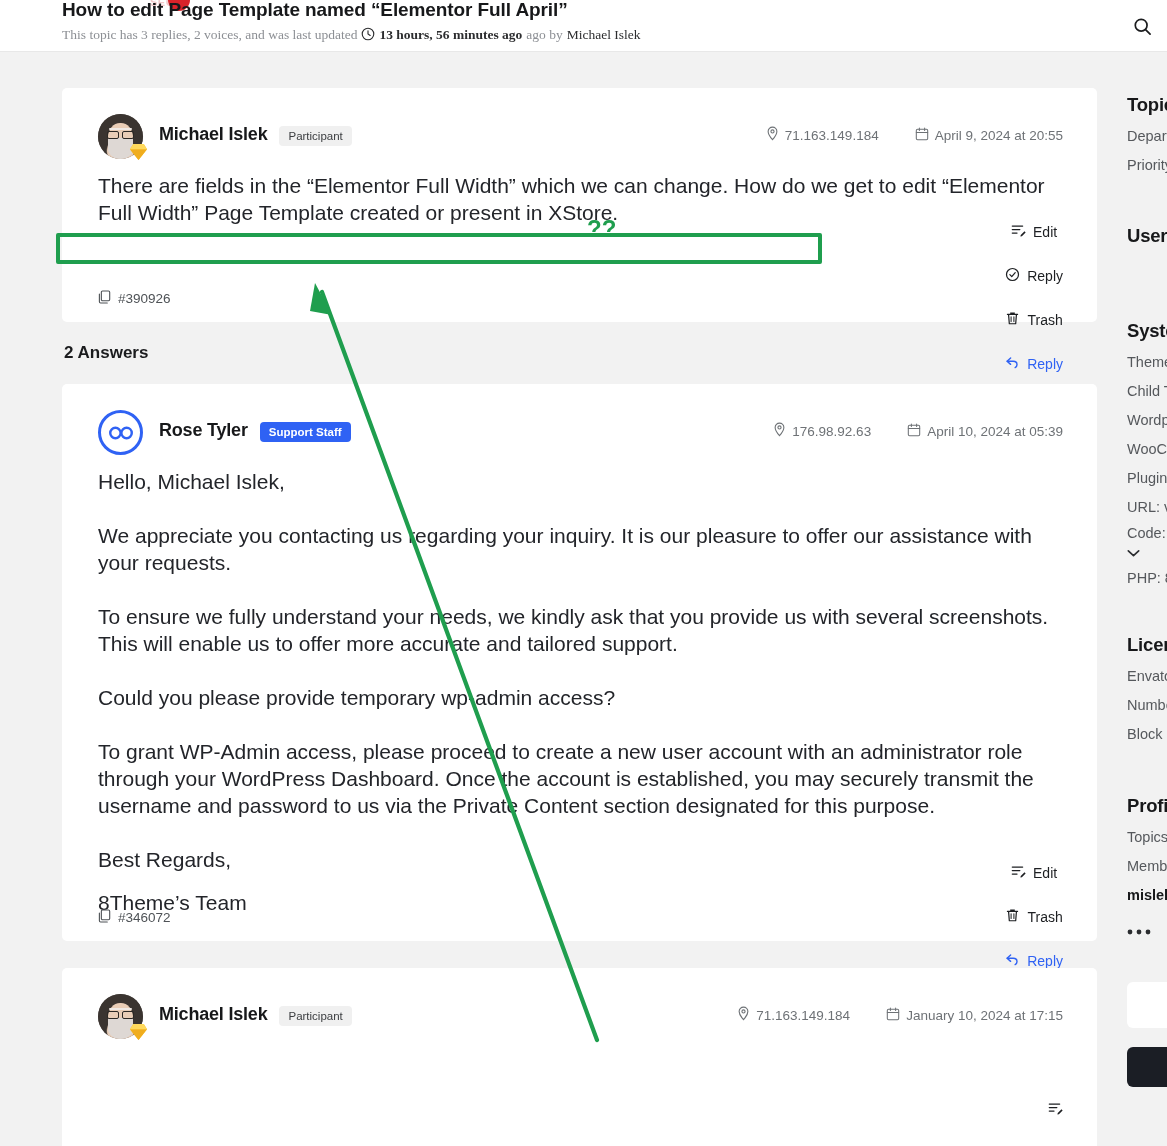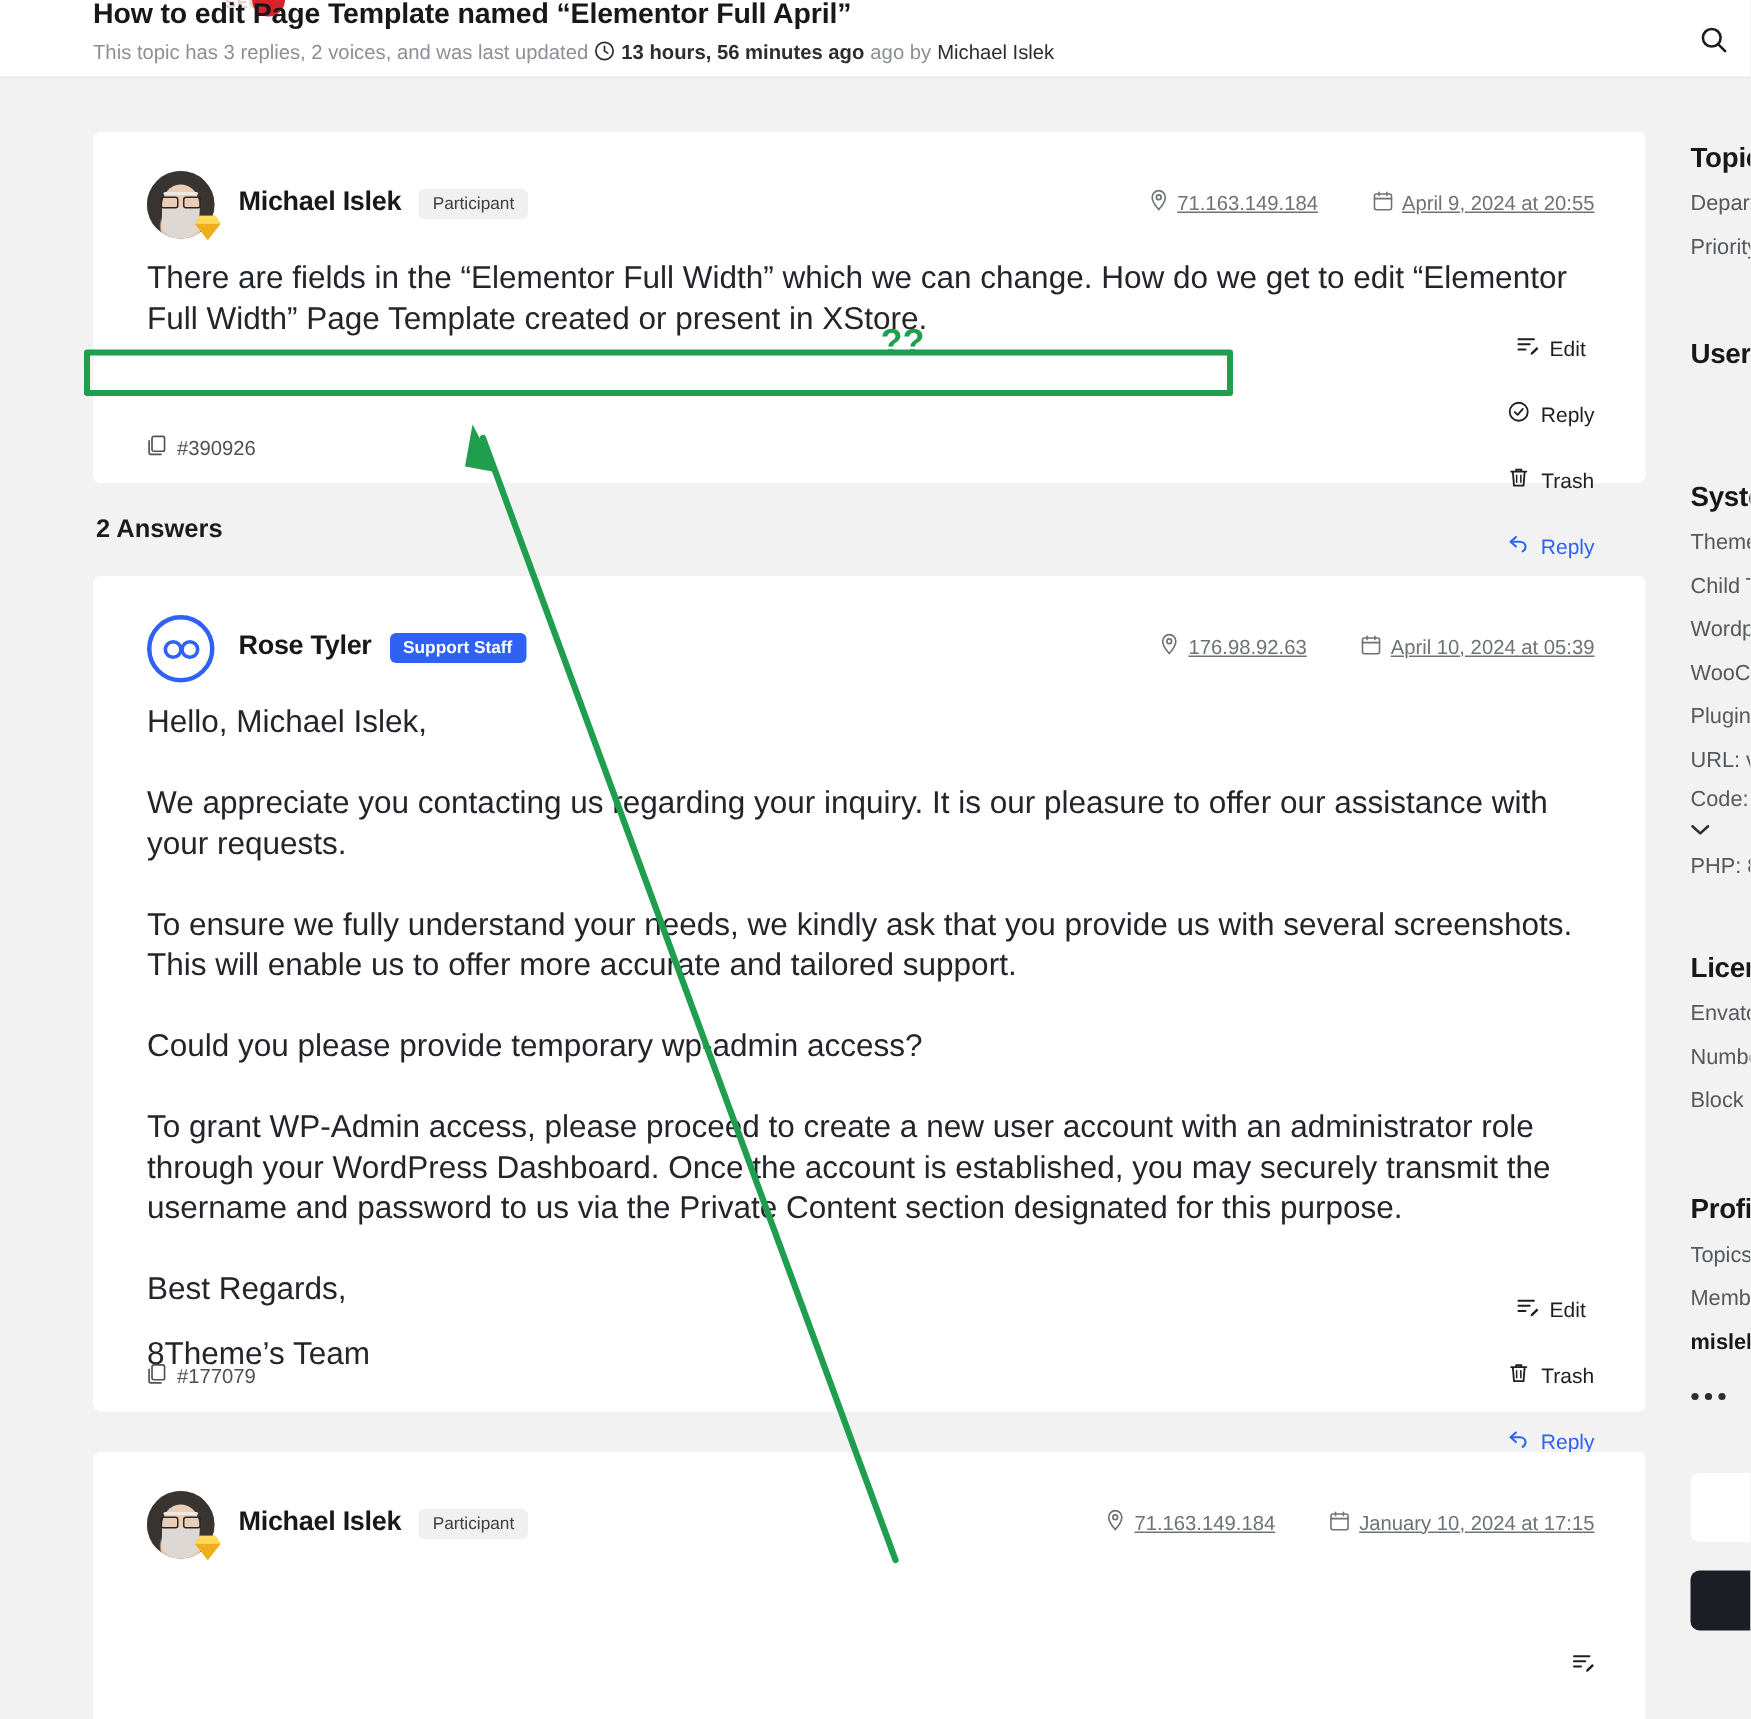--- a/index.html
+++ b/index.html
@@ -23,21 +23,21 @@
   .topbar-title {
     position: absolute; left: 62px; top: -1px;
     font-size: 19px; font-weight: 700; color: #17181a;
     letter-spacing: -0.1px;
     white-space: nowrap;
   }
   .topbar-sub {
     position: absolute; left: 62px; top: 25px;
     font-size: 13.5px; color: #8c8f94;
     white-space: nowrap;
-    display: flex; align-items: baseline; gap: 4px;
+    display: flex; align-items: baseline; gap: 4px; font-family: Liberation Serif, serif;
   }
   .topbar-sub .dark { color: #2c2d2f; }
   .topbar-sub .bold { color: #2c2d2f; font-weight: 700; }
   .clock-ic { position: relative; top: 2px; }
   .red-badge {
     position: absolute; left: 168px; top: -11px;
     width: 22px; height: 22px; border-radius: 50%;
     background: #d8232a;
   }
   .faint-seo {
@@ -138,21 +138,20 @@
     white-space: nowrap;
   }
   .role-pill.participant { background: #f0f0f0; color: #3b3d40; }
   .role-pill.staff { background: #2f62f4; color: #ffffff; font-weight: 700; }
 
   .post-meta {
     position: absolute; right: 34px; top: 38px;
     display: flex; align-items: center; gap: 36px;
     font-size: 13.5px; color: #6e7276;
     white-space: nowrap;
-    text-decoration: underline;
   }
   .post-meta span.mi { display: flex; align-items: center; gap: 6px; }
 
   
   .post-body {
     padding: 0 40px 0 36px;
     font-size: 21px;
     line-height: 27px;
     color: #23252a;
   }
@@ -391,21 +390,21 @@
         <p>8Theme’s Team</p>
       </div>
       <div class="post-foot">
         <div class="post-id">
           <span>
             <svg width="13" height="14" viewBox="0 0 14 15" fill="none">
               <rect x="3.6" y="1" width="9" height="10.6" rx="1.3" stroke="#4e5256" stroke-width="1.2"></rect>
               <path d="M10 13.9H2.8c-.7 0-1.3-.6-1.3-1.3V4.2" stroke="#4e5256" stroke-width="1.2" stroke-linecap="round"></path>
             </svg>
           </span>
-          <span>#177079</span>
+          <span>#346072</span>
         </div>
         <div class="actions">
           <div class="act">
             <span>
               <svg width="15" height="15" viewBox="0 0 16 16" fill="none">
                 <path d="M1.4 3.3h11M1.4 7h8M1.4 10.7h5" stroke="#1d1f22" stroke-width="1.4" stroke-linecap="round"></path>
                 <path d="M10.4 12.8l4-4 1.2 1.3-4 4-1.6.4z" fill="#1d1f22"></path>
               </svg>
             </span>
             <span>Edit</span>

